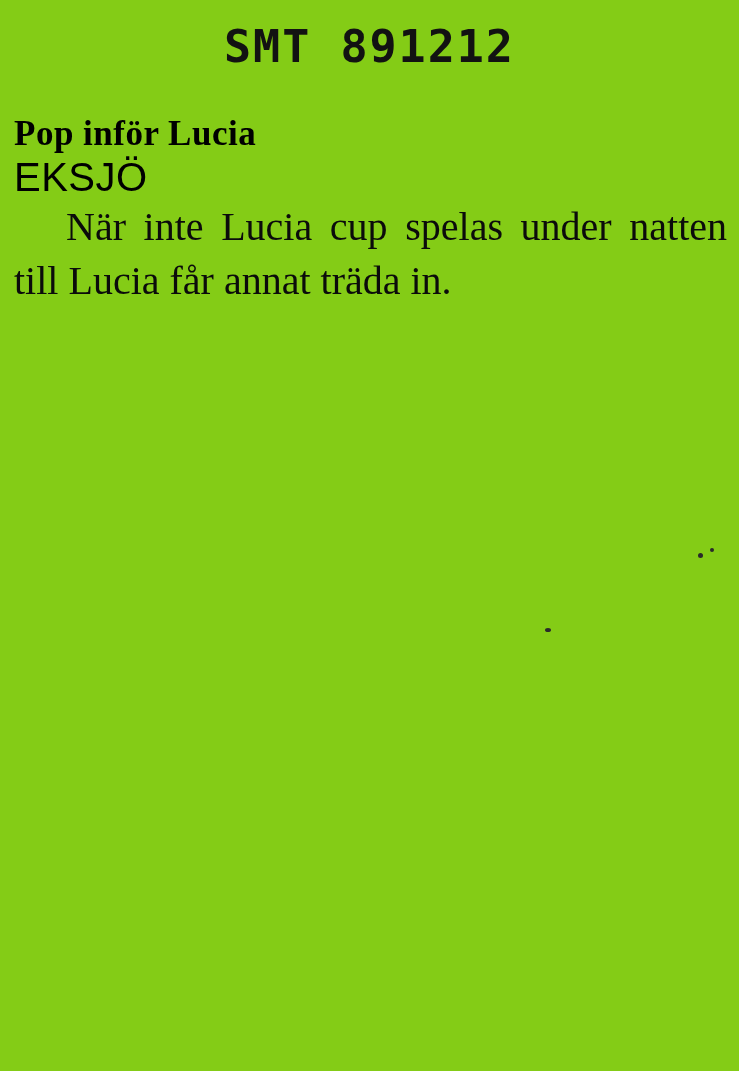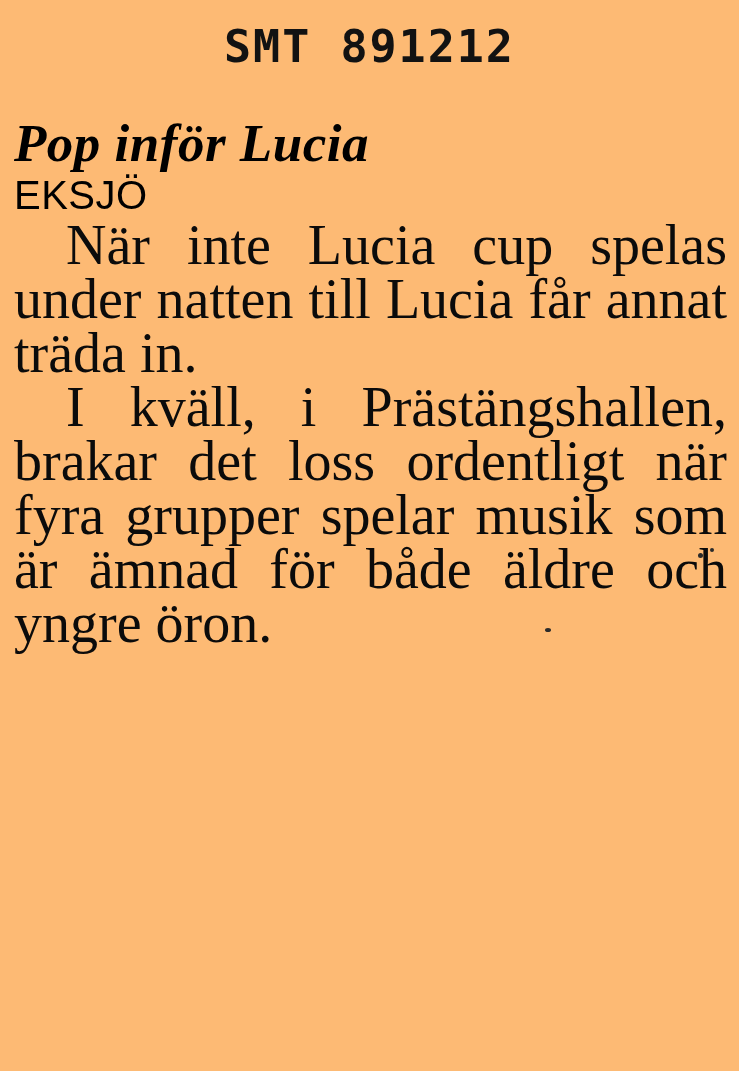--- a/index.html
+++ b/index.html
@@ -11,21 +11,21 @@
     width: 739px;
     height: 1071px;
     overflow: hidden;
     font-family: "Liberation Serif", serif;
     color: #0a0a0a;
   }
   .page {
     position: relative;
     width: 739px;
     height: 1071px;
-    background: #fdba74;
+    background: #84cc16;
   }
   .archive-stamp {
     position: absolute;
     top: 20px;
     left: 0;
     width: 739px;
     text-align: center;
     font-family: "DejaVu Sans Mono", monospace;
     font-size: 45px;
     font-weight: 700;
@@ -34,38 +34,37 @@
   }
   .clipping {
     position: absolute;
     top: 116px;
     left: 8px;
     width: 723px;
   }
   .headline {
     font-family: "Liberation Serif", serif;
     font-weight: 700;
-    font-size: 53px;
+    font-size: 35px;
     line-height: 1.02;
     letter-spacing: 0.5px;
     margin: 0 0 4px 6px;
     color: #000;
-    font-style: italic;
   }
   .dateline {
     font-family: Liberation Sans, sans-serif;
     font-size: 40px;
     line-height: 1.05;
     margin: 0 0 2px 6px;
     letter-spacing: 0.5px;
     color: #000;
   }
   .body-text {
     font-family: "Liberation Serif", serif;
-    font-size: 56px;
+    font-size: 40px;
     line-height: 54px;
     text-align: justify;
     text-justify: inter-word;
     color: #0b0b0b;
     margin: 0 4px 0 6px;
   }
   .body-text p {
     margin: 0;
     text-indent: 52px;
   }
@@ -89,21 +88,20 @@
   <div class="archive-stamp">SMT 891212</div>
 
   <div class="clipping">
 
     <h1 class="headline">Pop inför Lucia</h1>
 
     <div class="dateline">EKSJÖ</div>
 
     <div class="body-text">
       <p>När inte Lucia cup spelas under natten till Lucia får annat träda in.</p>
-      <p>I kväll, i Prästängshallen, brakar det loss ordentligt när fyra grupper spelar musik som är ämnad för både äldre och yngre öron.</p>
     </div>
 
   </div>
 
   <span class="speck s1"></span>
   <span class="speck s2"></span>
   <span class="speck s3"></span>
 
 </div>
 

